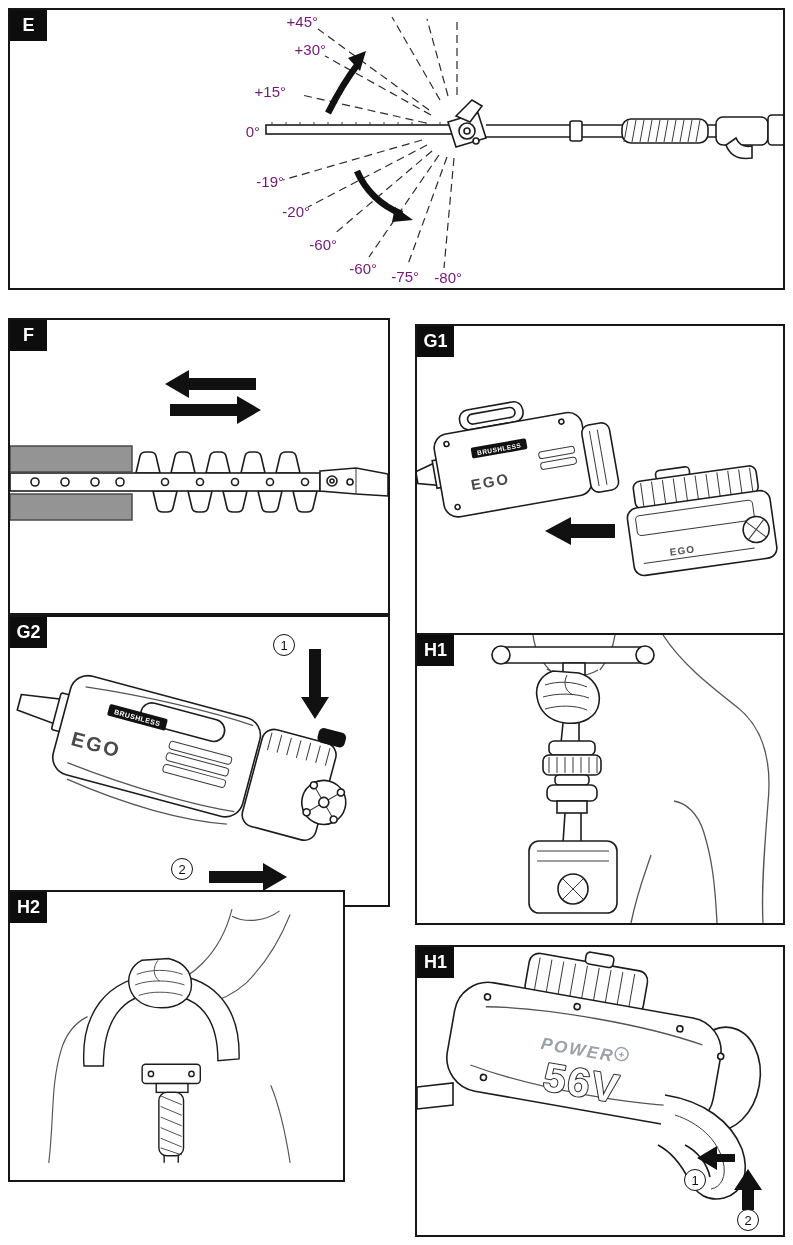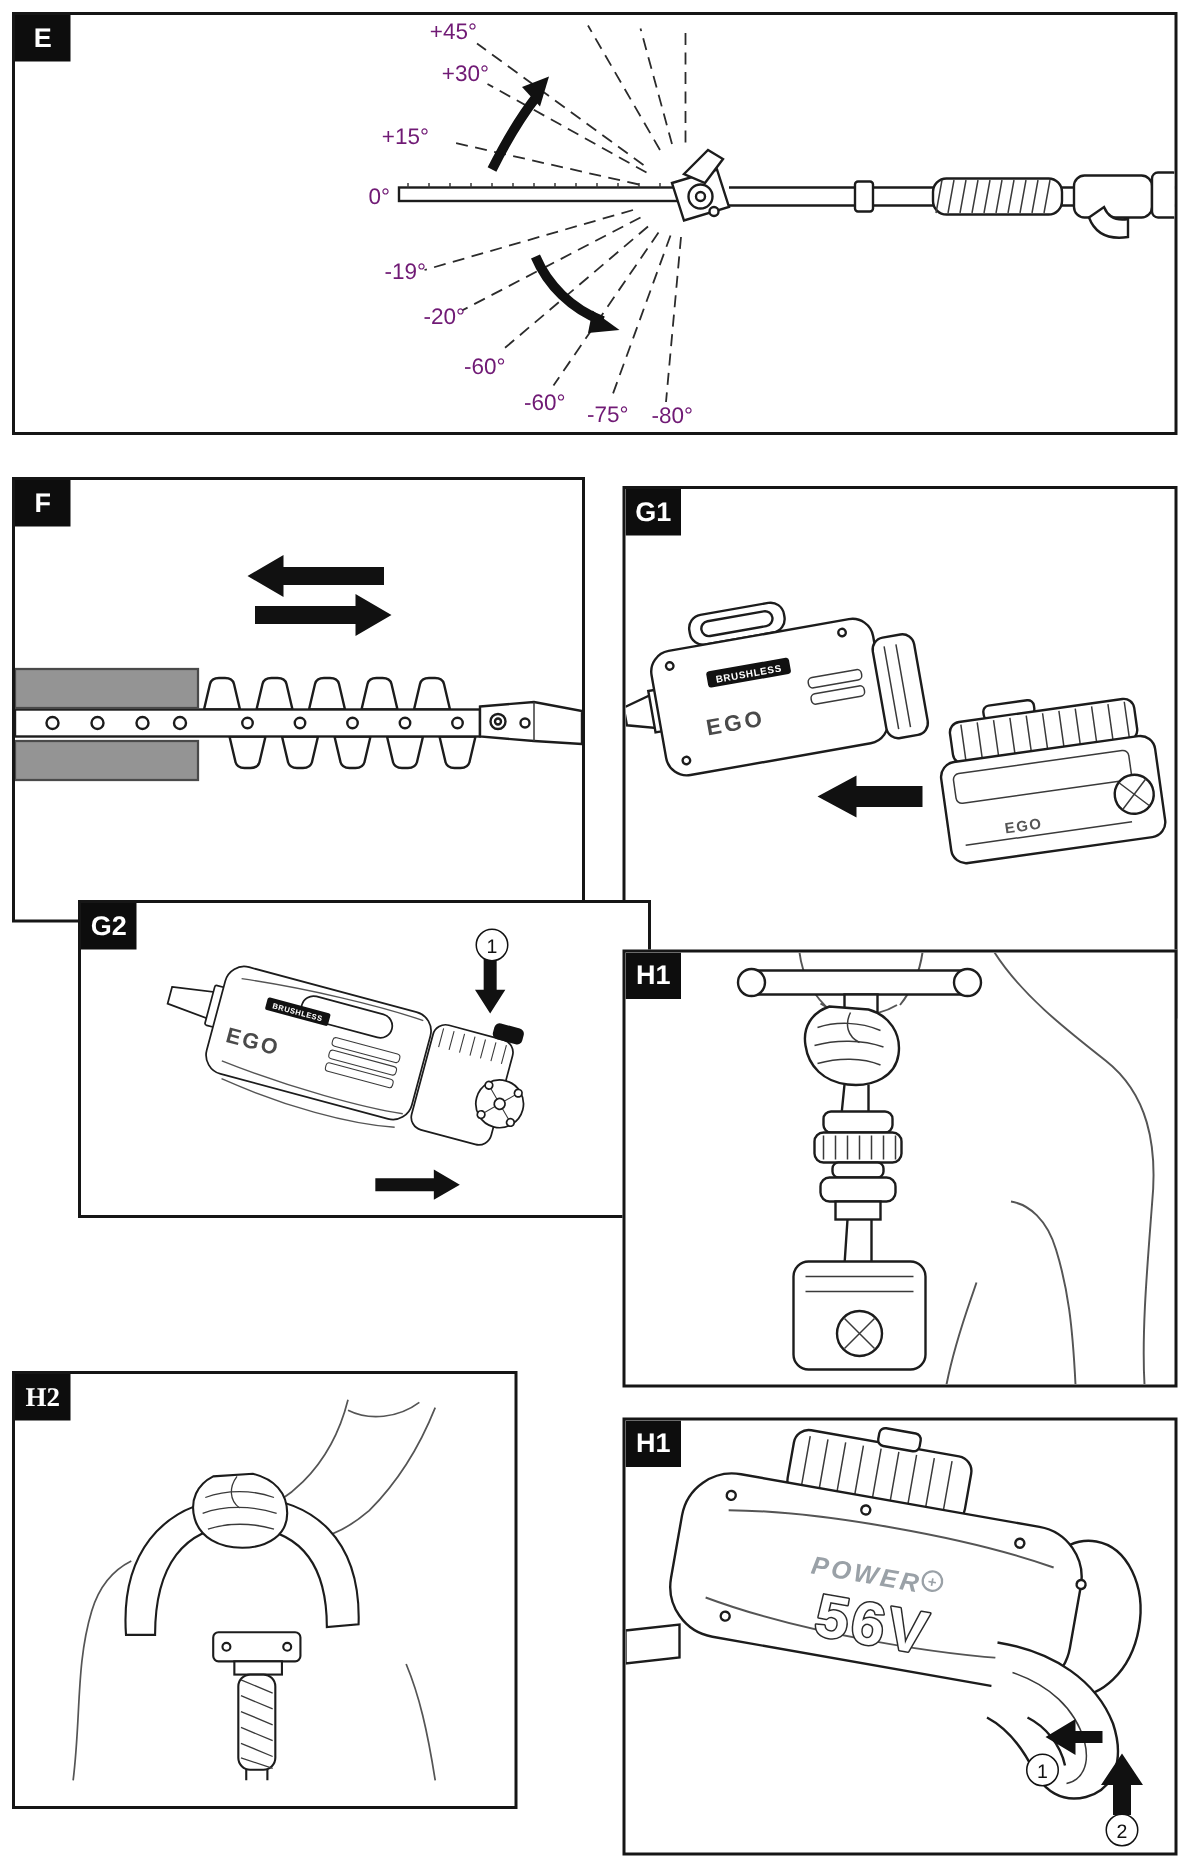--- a/index.html
+++ b/index.html
@@ -11,23 +11,23 @@
                  font-weight:bold; font-size:18px; display:flex; align-items:center; justify-content:center; z-index:4; }
   .illustration { position:absolute; inset:0; width:100%; height:100%; }
   .angle-label { position:absolute; width:46px; text-align:right; font-size:15px; color:#701a75; z-index:2; }
   .step-circle { position:absolute; width:22px; height:22px; border:1.6px solid #111; border-radius:50%;
                  background:#fff; display:flex; align-items:center; justify-content:center;
                  font-size:13px; color:#111; z-index:3; }
   
   #panel-e  { left:8px;  top:8px;   width:777px; height:282px; }
   #panel-f  { left:8px;  top:318px; width:382px; height:297px; }
   #panel-g1 { left:415px; top:324px; width:370px; height:355px;text-align:center; }
-  #panel-g2 { left:8px;  top:600px; width:382px; height:212px;margin-left:44px; }
+  #panel-g2 { left:8px;  top:615px; width:382px; height:292px; }
   #panel-h1-grip { left:415px; top:633px; width:370px; height:292px; }
-  #panel-h2 { left:8px;  top:914px; width:337px; height:292px;font-family:Liberation Serif, serif; }
+  #panel-h2 { left:8px;  top:890px; width:337px; height:292px; }
   #panel-h1-trigger { left:415px; top:945px; width:370px; height:292px; }
   
   svg .ln   { stroke:#1c1c1c; stroke-width:1.6; fill:none; }
   svg .fw   { stroke:#1c1c1c; stroke-width:1.6; fill:#fff; }
   svg .gray { stroke:#4a4a4a; stroke-width:1.5; fill:#949494; }
   svg .thin { stroke:#3a3a3a; stroke-width:1; fill:none; }
   svg .soft { stroke:#555;    stroke-width:1.3; fill:none; }
   svg .blk  { fill:#111; stroke:none; }
   svg .dash { stroke:#2b2b2b; stroke-width:1.2; fill:none; stroke-dasharray:8 5; }
   svg .thick{ stroke:#111; stroke-width:6.5; fill:none; }

